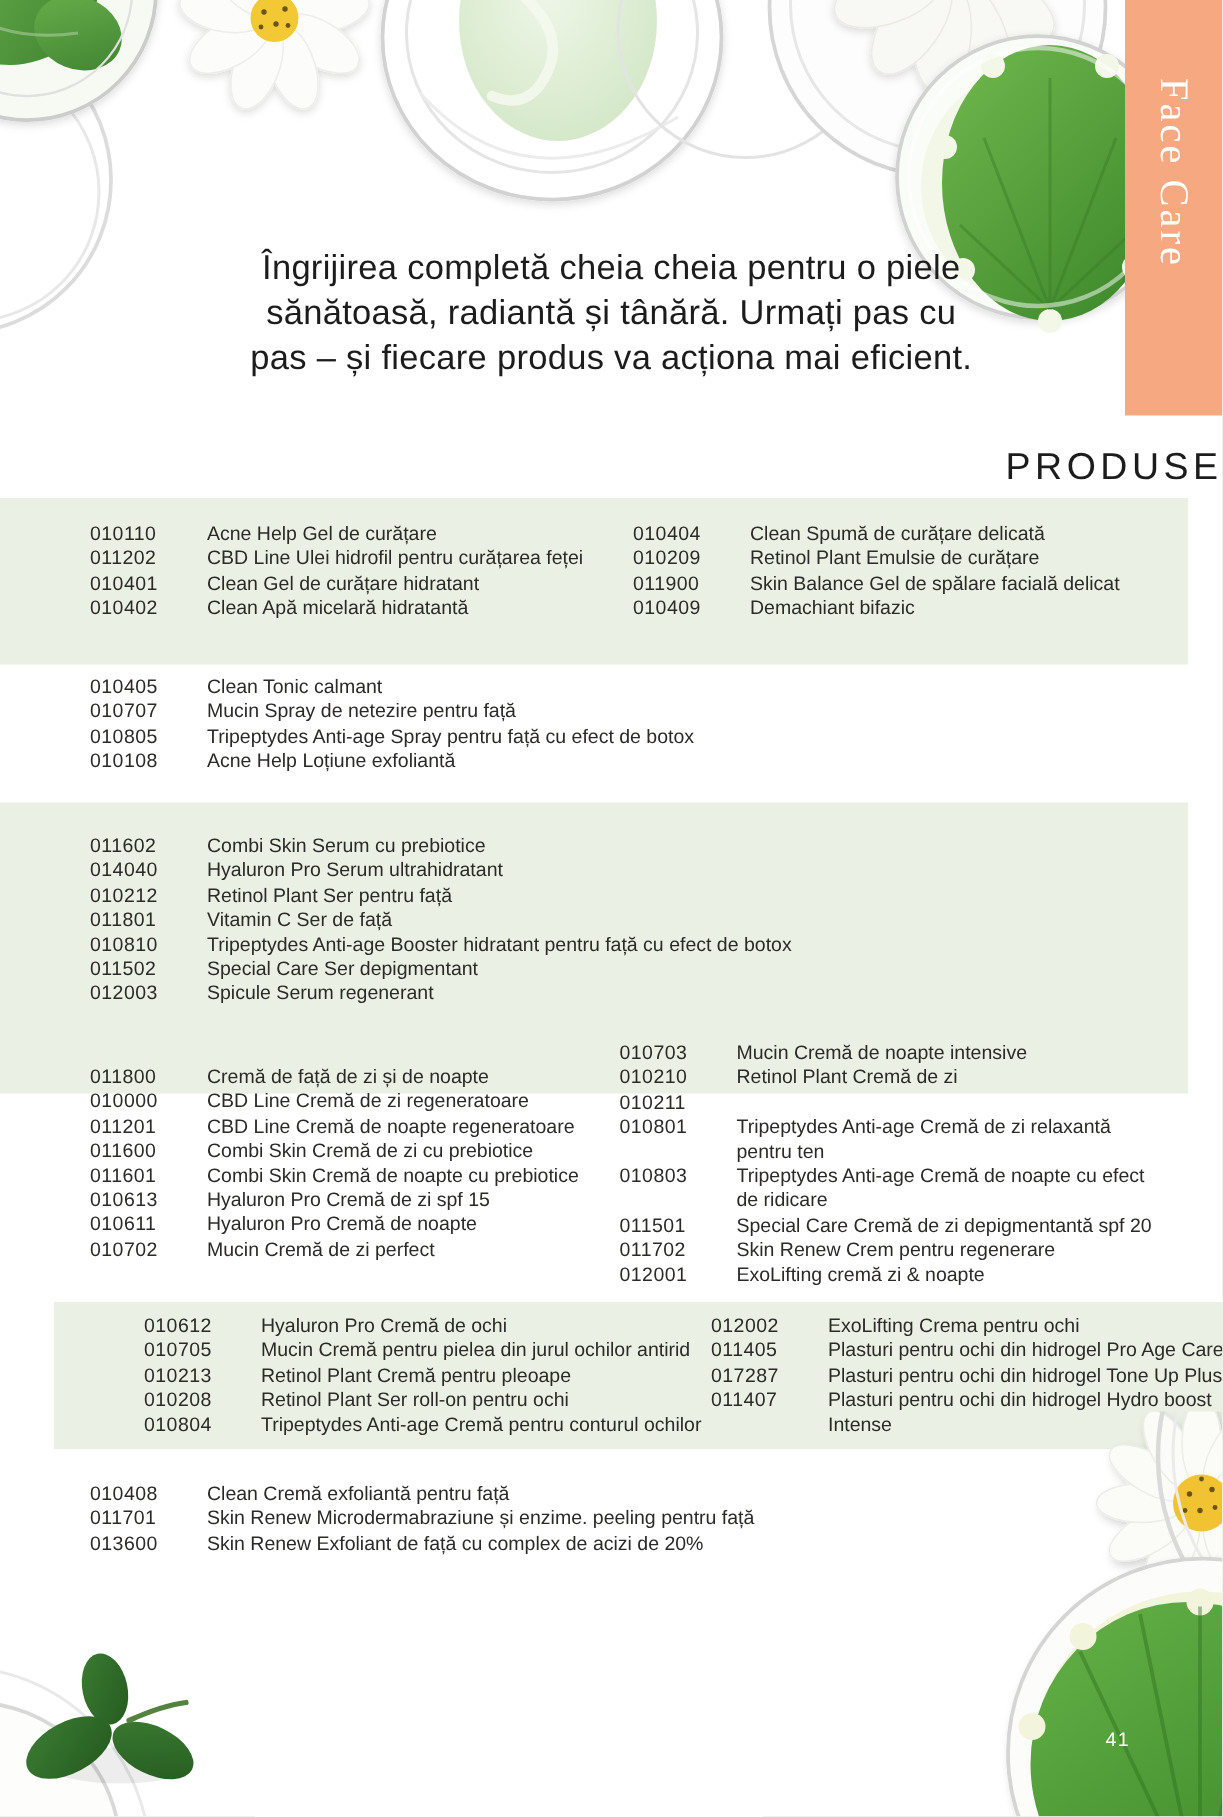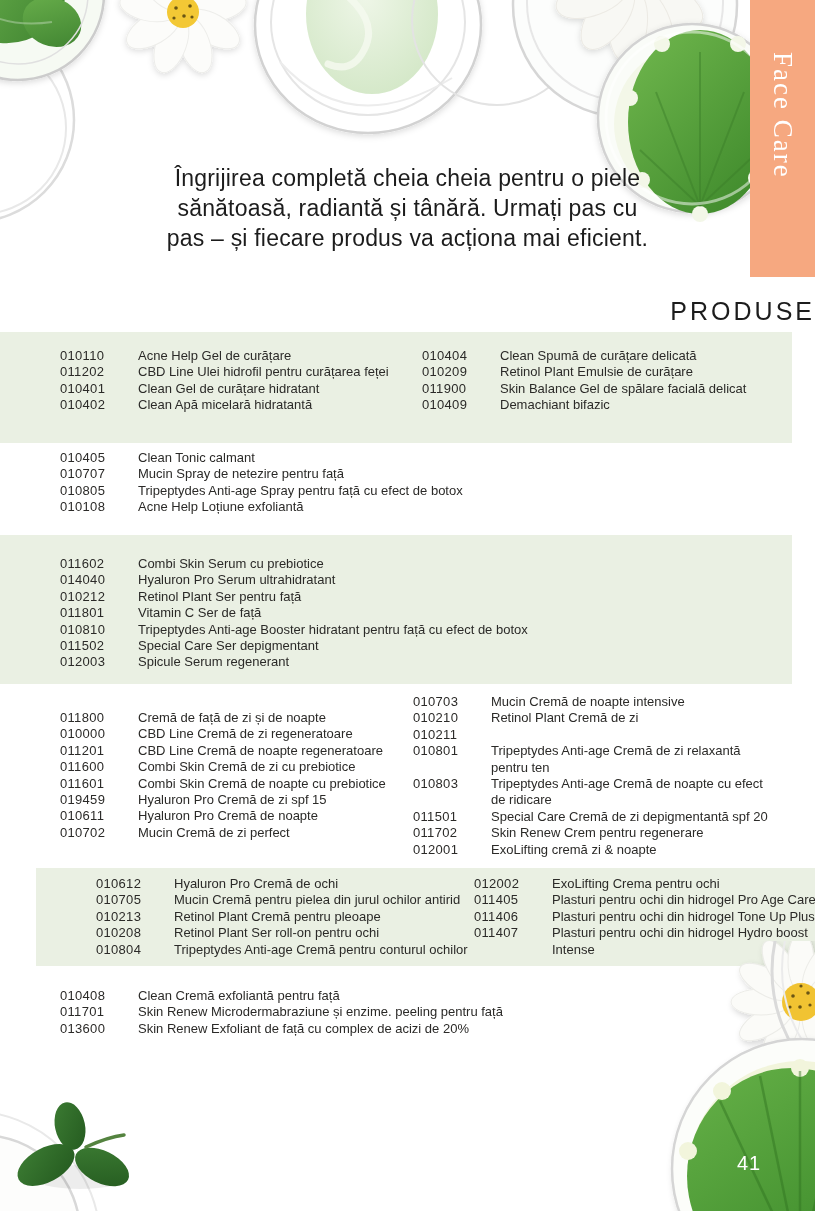--- a/index.html
+++ b/index.html
@@ -38,21 +38,21 @@
   .heading{
     position:absolute;top:297px;left:0;width:100%;z-index:4;
     text-align:right;font-size:25px;font-weight:400;letter-spacing:3px;
     color:var(--intro_color);
   }
 
   .sec{position:absolute;left:0;width:792px;z-index:2;}
   .sec.green{background:var(--section_bg);}
   .sec-a{top:332px;height:111px;}
   .sec-b{top:443px;height:92px;}
-  .sec-c{top:535px;height:149px;padding-left:48px;}
+  .sec-c{top:535px;height:194px;padding-left:48px;}
   .sec-d{top:690px;height:178px;}
   .sec-e{top:868px;height:98px;margin-left:36px;}
   .sec-f{top:966px;height:85px;}
 
   .col{position:absolute;}
   .col-a1{left:60px;top:16px;width:362px;}
   .col-a2{left:422px;top:16px;width:368px;}
   .col-b1{left:60px;top:7px;width:620px;}
   .col-c1{left:60px;top:21px;width:650px;}
   .col-d1{left:60px;top:20px;width:353px;}
@@ -60,21 +60,21 @@
   .col-e1{left:60px;top:8px;width:378px;}
   .col-e2{left:438px;top:8px;width:352px;}
   .col-f1{left:60px;top:22px;width:640px;}
 
   .row{display:flex;font-size:13px;line-height:16.4px;color:var(--text_color);gap:26px;}
   .code{flex:none;width:52px;letter-spacing:0.3px;}
   .name{flex:1;}
 
   .pagenum{
     position:absolute;left:737px;top:1152px;z-index:5;
-    font-size:20px;letter-spacing:1px;color:var(--page_number_color);
+    font-size:13px;letter-spacing:1px;color:var(--page_number_color);
   }
 </style>
 </head>
 <body>
 
 <div class="page">
 
   <svg class="deco deco-top" width="815" height="235" viewBox="0 0 815 235">
     <defs>
       <linearGradient id="gLeafA" x1="0" y1="0" x2="1" y2="1">
@@ -302,21 +302,21 @@
         </div>
         <div class="row">
           <span class="code">011600</span>
           <span class="name">Combi Skin Cremă de zi cu prebiotice</span>
         </div>
         <div class="row">
           <span class="code">011601</span>
           <span class="name">Combi Skin Cremă de noapte cu prebiotice</span>
         </div>
         <div class="row">
-          <span class="code">019459</span>
+          <span class="code">010613</span>
           <span class="name">Hyaluron Pro Cremă de zi spf 15</span>
         </div>
         <div class="row">
           <span class="code">010611</span>
           <span class="name">Hyaluron Pro Cremă de noapte</span>
         </div>
         <div class="row">
           <span class="code">010702</span>
           <span class="name">Mucin Cremă de zi perfect</span>
         </div>
@@ -385,21 +385,21 @@
 
     <div class="row">
           <span class="code">012002</span>
           <span class="name">ExoLifting Crema pentru ochi</span>
         </div>
         <div class="row">
           <span class="code">011405</span>
           <span class="name">Plasturi pentru ochi din hidrogel Pro Age Care</span>
         </div>
         <div class="row">
-          <span class="code">011406</span>
+          <span class="code">017287</span>
           <span class="name">Plasturi pentru ochi din hidrogel Tone Up Plus</span>
         </div>
         <div class="row">
           <span class="code">011407</span>
           <span class="name">Plasturi pentru ochi din hidrogel Hydro boost Intense</span>
         </div>
       </div>
   </section>
 
   <section class="sec sec-f">

